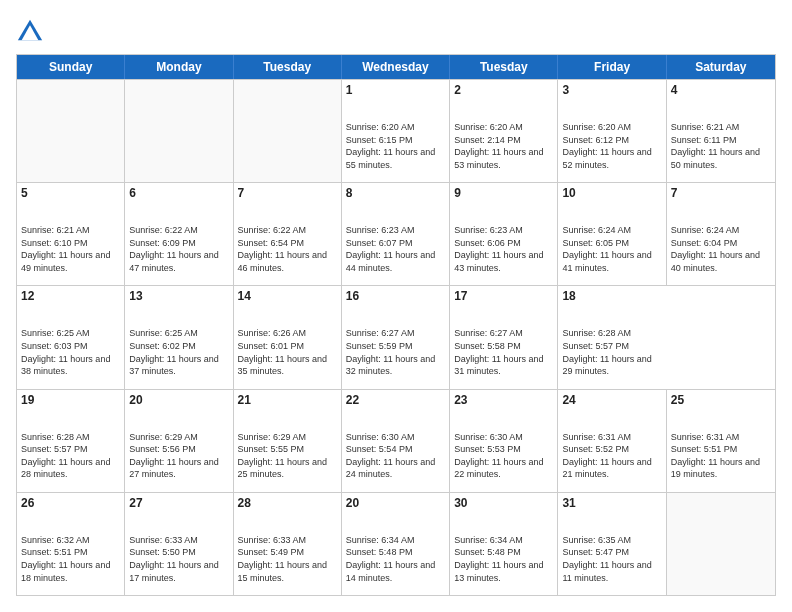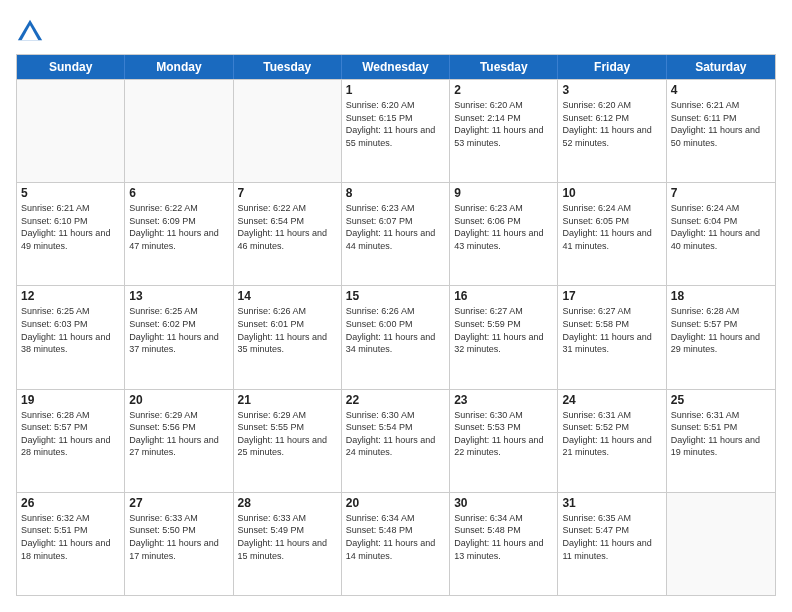--- a/index.html
+++ b/index.html
@@ -97,20 +97,21 @@
     .day-number {
       font-size: 12px;
       font-weight: bold;
       margin-bottom: 2px;
       color: #222;
     }
     .day-info {
       font-size: 9px;
       color: #333;
       line-height: 1.4;
+      margin-top: 22px;
     }
   </style>
 </head>
 <body>
 
 <div class="page">
   <div class="header">
     <div class="logo">
       <svg class="logo-icon" viewBox="0 0 30 30">
         <polygon points="15,4 28,26 2,26" fill="#1a6abf"></polygon>
@@ -240,27 +241,20 @@
 and 37 minutes.</div>
           </div>
           <div class="cal-cell">
             <div class="day-number">14</div>
             <div class="day-info">Sunrise: 6:26 AM
 Sunset: 6:01 PM
 Daylight: 11 hours
 and 35 minutes.</div>
           </div>
           <div class="cal-cell">
-            <div class="day-number">15</div>
-            <div class="day-info">Sunrise: 6:26 AM
-Sunset: 6:00 PM
-Daylight: 11 hours
-and 34 minutes.</div>
-          </div>
-          <div class="cal-cell">
             <div class="day-number">16</div>
             <div class="day-info">Sunrise: 6:27 AM
 Sunset: 5:59 PM
 Daylight: 11 hours
 and 32 minutes.</div>
           </div>
           <div class="cal-cell">
             <div class="day-number">17</div>
             <div class="day-info">Sunrise: 6:27 AM
 Sunset: 5:58 PM

